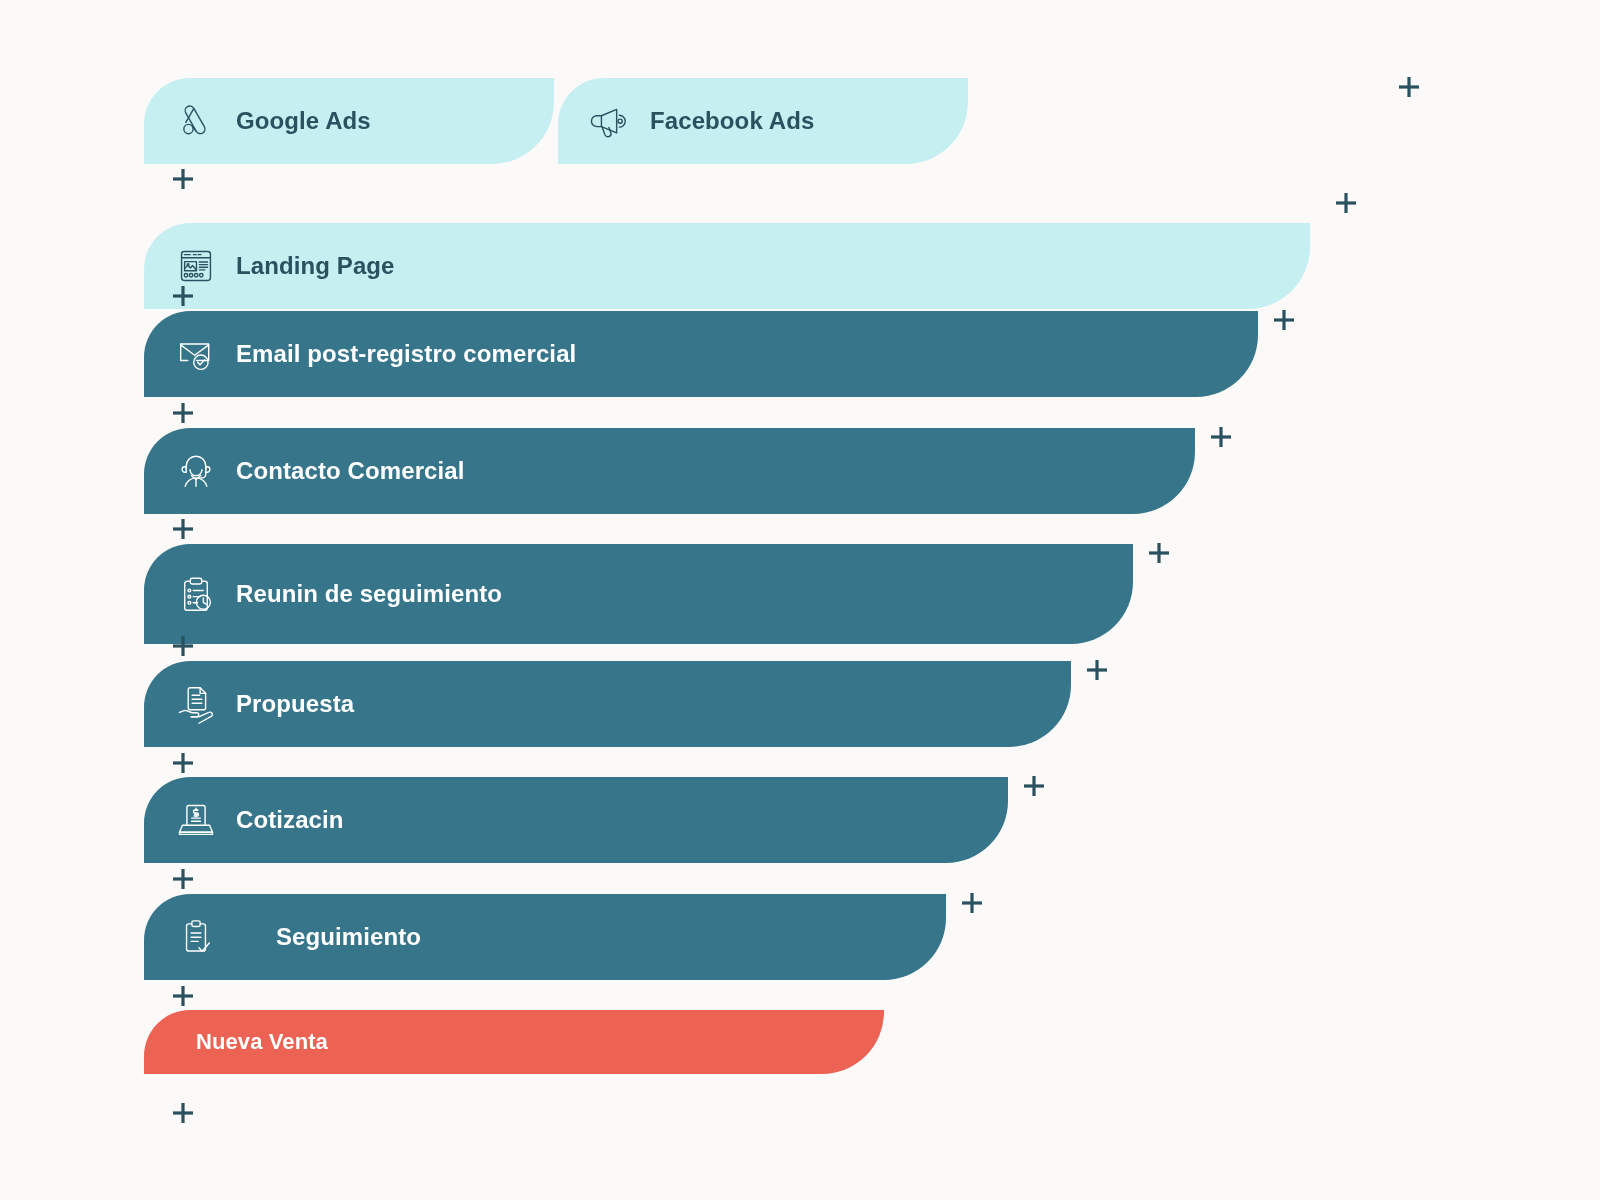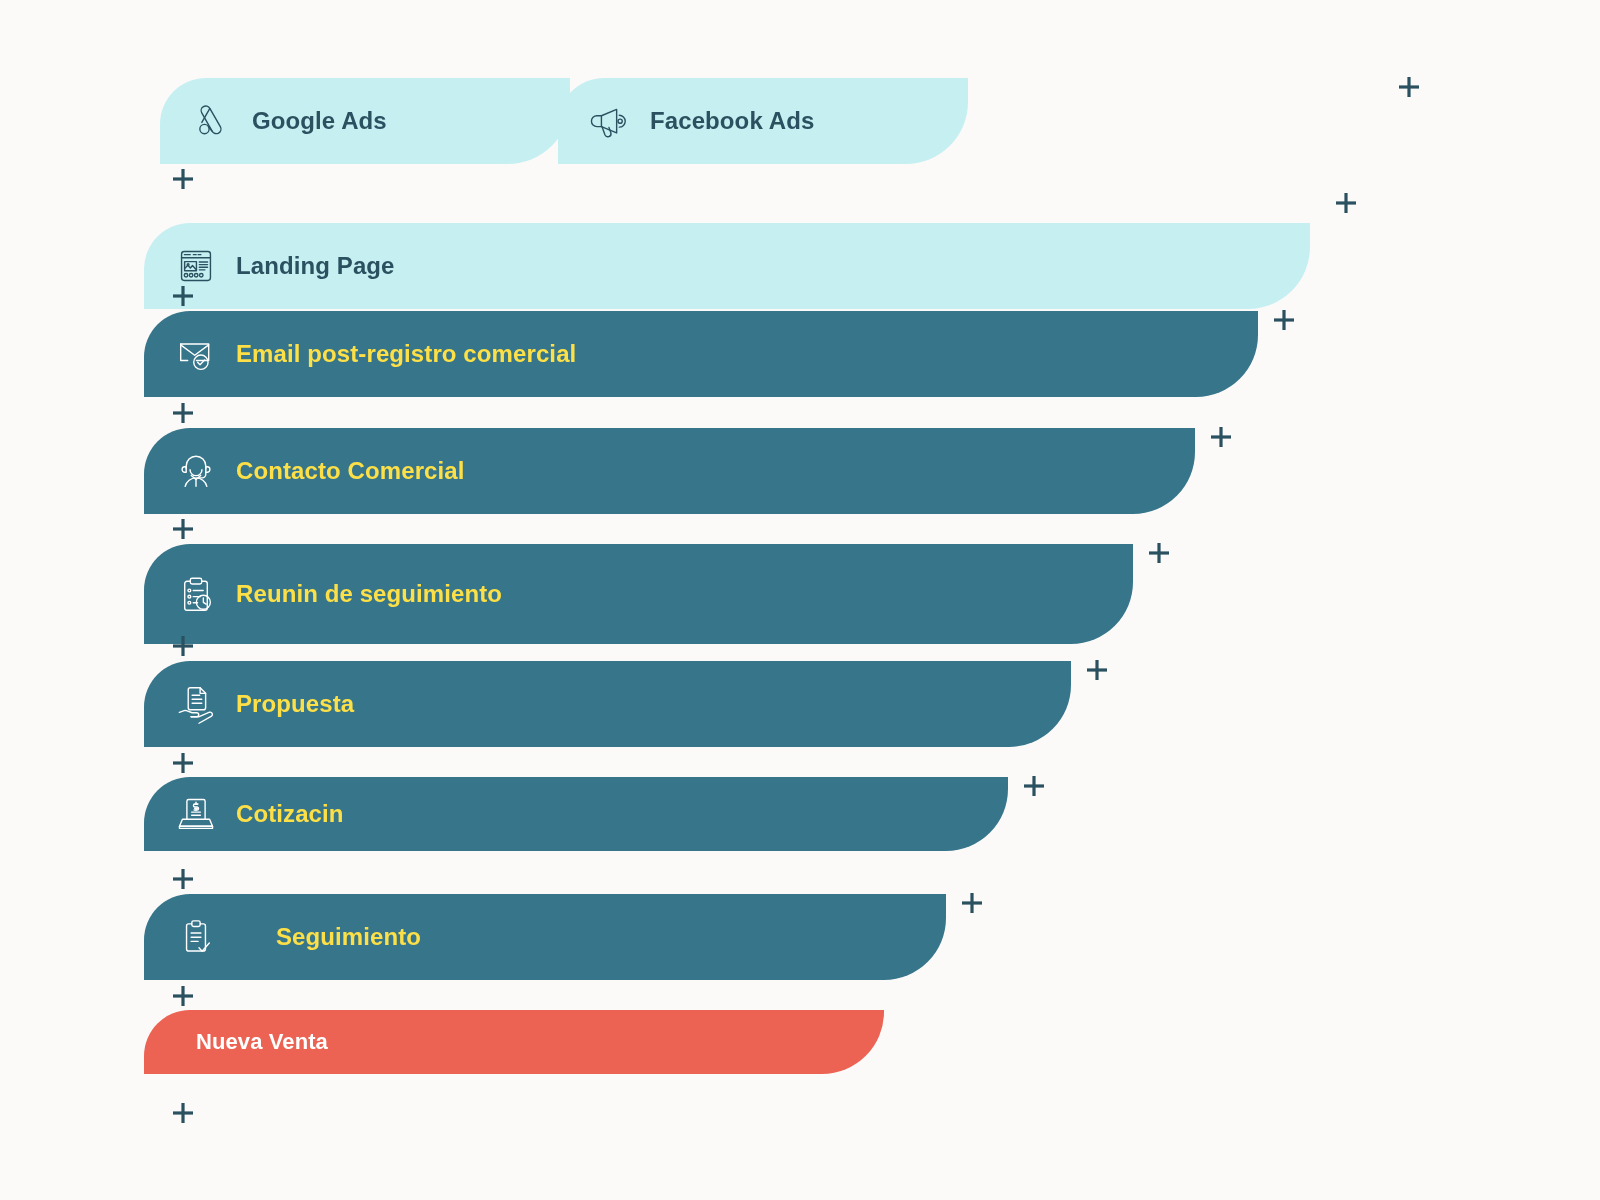--- a/index.html
+++ b/index.html
@@ -20,21 +20,21 @@
     box-sizing:border-box;
     border-top-left-radius:46px;
     border-top-right-radius:0;
     border-bottom-right-radius:62px;
     border-bottom-left-radius:0;
   }
   .card.light{background:#c6eff2;}
   .card.light .card-label{color:#2b5160;}
   .card.light .ico svg{stroke:#2b5160;}
   .card.teal{background:#36758a;}
-  .card.teal .card-label{color:#fde047;}
+  .card.teal .card-label{color:#ffffff;}
   .card.teal .ico svg{stroke:#ffffff;}
   .card.red{background:#ec6354;}
   .card.red .card-label{color:#ffffff;}
 
   .ico{
     width:44px;height:44px;
     flex:0 0 44px;
     margin-left:30px;
     display:flex;align-items:center;justify-content:center;
   }
@@ -61,21 +61,21 @@
     font-family:"Liberation Sans", sans-serif;
     user-select:none;
   }
   .plus svg{width:26px;height:26px;display:block;}
   .plus svg line{stroke:#2b5160;stroke-width:3.2;stroke-linecap:butt;}
 </style>
 </head>
 <body>
 
 <div id="stage">
-    <div class="card light" style="left: 160px; top: 78px; width: 410px; height: 86px;">
+    <div class="card light" style="left: 144px; top: 78px; width: 410px; height: 86px;">
       <span class="ico">
         <svg viewBox="0 0 48 48">
     <path d="M21.5 9.5 L33.5 30.5 a5.3 5.3 0 0 1 -9.2 5.3 L12.3 14.8 a5.3 5.3 0 0 1 9.2 -5.3 Z"></path>
     <path d="M21.4 9.9 L12.4 25.6"></path>
     <circle cx="15.4" cy="33.2" r="5.3"></circle>
     <path d="M19.8 30.4 L24.3 35.9"></path>
   </svg>
       </span>
       <span class="card-label">Google Ads</span>
     </div>
@@ -158,21 +158,21 @@
         <svg viewBox="0 0 48 48">
     <path d="M17.5 5.5 h11.2 l6.3 6.3 v16.4 a2.4 2.4 0 0 1 -2.4 2.4 H17.5 a2.4 2.4 0 0 1 -2.4 -2.4 V7.9 a2.4 2.4 0 0 1 2.4 -2.4 Z"></path>
     <path d="M28.7 5.5 v6.3 h6.3"></path>
     <path d="M19.6 14 h8.6 M19.6 18.6 h11 M19.6 23.2 h11"></path>
     <path d="M5 33.6 l5.4 -2 a4 4 0 0 1 2.6 0 l6.6 2.4 h5.2 a2.3 2.3 0 0 1 0 4.6 h-6.4"></path>
     <path d="M18.4 38.6 h8.6 l12.4 -5.2 a2.6 2.6 0 0 1 2.4 4.5 L27.4 46"></path>
   </svg>
       </span>
       <span class="card-label">Propuesta</span>
     </div>
-    <div class="card teal" style="left: 144px; top: 777px; width: 864px; height: 74px;">
+    <div class="card teal" style="left: 144px; top: 777px; width: 864px; height: 86px;">
       <span class="ico">
         <svg viewBox="0 0 48 48">
     <path d="M13.6 30 V9.4 a2 2 0 0 1 2 -2 h16.8 a2 2 0 0 1 2 2 V30"></path>
     <path d="M22.4 13 h3.2 M22.4 17.4 h3.2 M19 21.8 h10 M19 25.4 h10"></path>
     <path d="M24 10.4 v1.6 M24 18.4 v1.6"></path>
     <path d="M26.2 12.6 h-3.4 a1.7 1.7 0 0 0 0 3.4 h2.4 a1.7 1.7 0 0 1 0 3.4 h-3.4"></path>
     <path d="M8.5 30 h31 l3.4 8 H5.1 Z"></path>
     <path d="M5.1 38 h37.8 v2.4 H5.1 Z"></path>
   </svg>
       </span>

